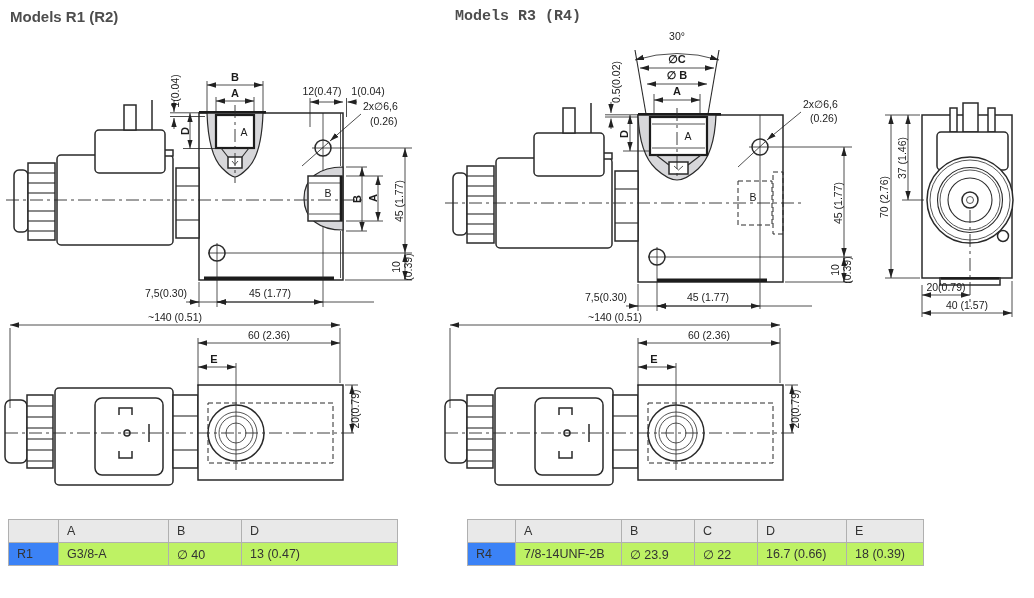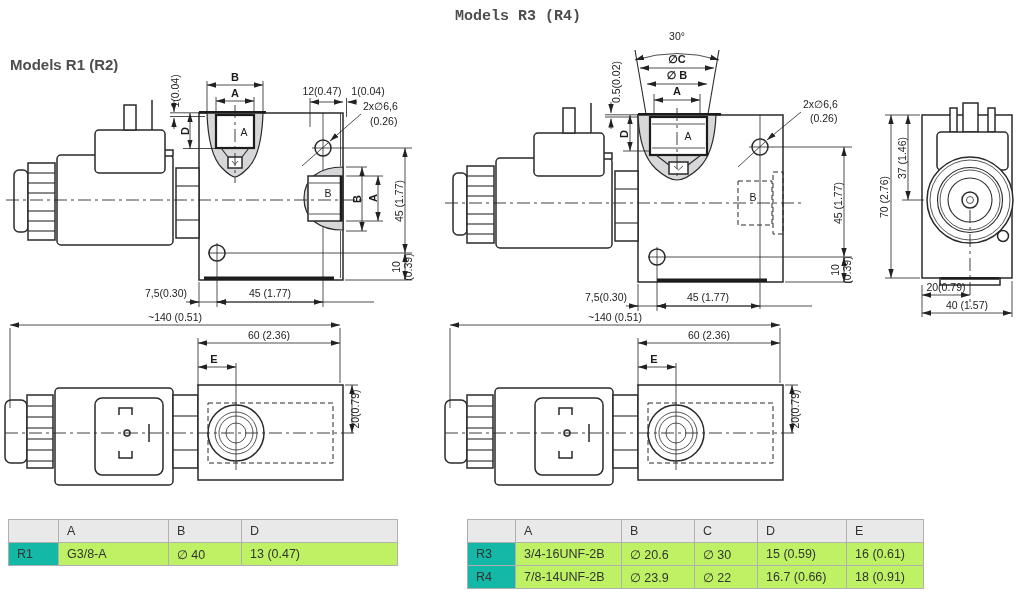--- a/index.html
+++ b/index.html
@@ -19,26 +19,26 @@
   .thk2{stroke:#1c1c1c;stroke-width:2.6;fill:none;}
   .dimln{stroke:#222;stroke-width:0.8;fill:none;}
   .cl{stroke:#2a2a2a;stroke-width:0.9;fill:none;stroke-dasharray:13 4 3 4;}
   .dash{stroke:#2a2a2a;stroke-width:1;fill:none;stroke-dasharray:5 3;}
   .shade{fill:#d7d7da;stroke:#2a2a2a;stroke-width:1.2;}
   .wfill{fill:#ffffff;}
   .spec{position:absolute;border-collapse:collapse;font-size:12.5px;color:#333;}
   .spec td,.spec th{border:1px solid #b0b0b0;padding:1px 8px;height:20px;
        text-align:left;font-weight:normal;background:#bef264;}
   .spec th{background:#e9e9e9;}
-  .spec td.rowhead{background:#14b8a6;}
+  .spec td.rowhead{background:#3b82f6;}
 </style>
 </head>
 <body>
 
-<div class="title" style="left:10px;top:8px;margin-top:48px;">Models R1 (R2)</div>
+<div class="title" style="left:10px;top:8px;">Models R1 (R2)</div>
 <div class="title" style="left:455px;top:8px;font-family:Liberation Mono, monospace;">Models R3 (R4)</div>
 
 <svg style="left:0;top:55px;" width="440" height="262" viewBox="0 0 440 262">
   <defs>
     <marker id="arr" viewBox="0 0 9 7" refX="9" refY="3.5" markerWidth="9" markerHeight="7" orient="auto-start-reverse" markerUnits="userSpaceOnUse">
       <path d="M0,0.8 L9,3.5 L0,6.2 Z" fill="#222"></path>
     </marker>
 
     <g id="solenoid">
       <rect class="lnf" x="14" y="115" width="14" height="62" rx="5"></rect>
@@ -374,29 +374,21 @@
   <tbody>
       <tr>
     <th></th>
     <th>A</th>
     <th>B</th>
     <th>C</th>
     <th>D</th>
     <th>E</th>
   </tr>
   <tr>
-    <td class="rowhead">R3</td>
-    <td>3/4-16UNF-2B</td>
-    <td>∅ 20.6</td>
-    <td>∅ 30</td>
-    <td>15 (0.59)</td>
-    <td>16 (0.61)</td>
-  </tr>
-  <tr>
     <td class="rowhead">R4</td>
     <td>7/8-14UNF-2B</td>
     <td>∅ 23.9</td>
     <td>∅ 22</td>
     <td>16.7 (0.66)</td>
-    <td>18 (0.91)</td>
+    <td>18 (0.39)</td>
   </tr>
 </tbody>
   </table>
 
 </body></html>

